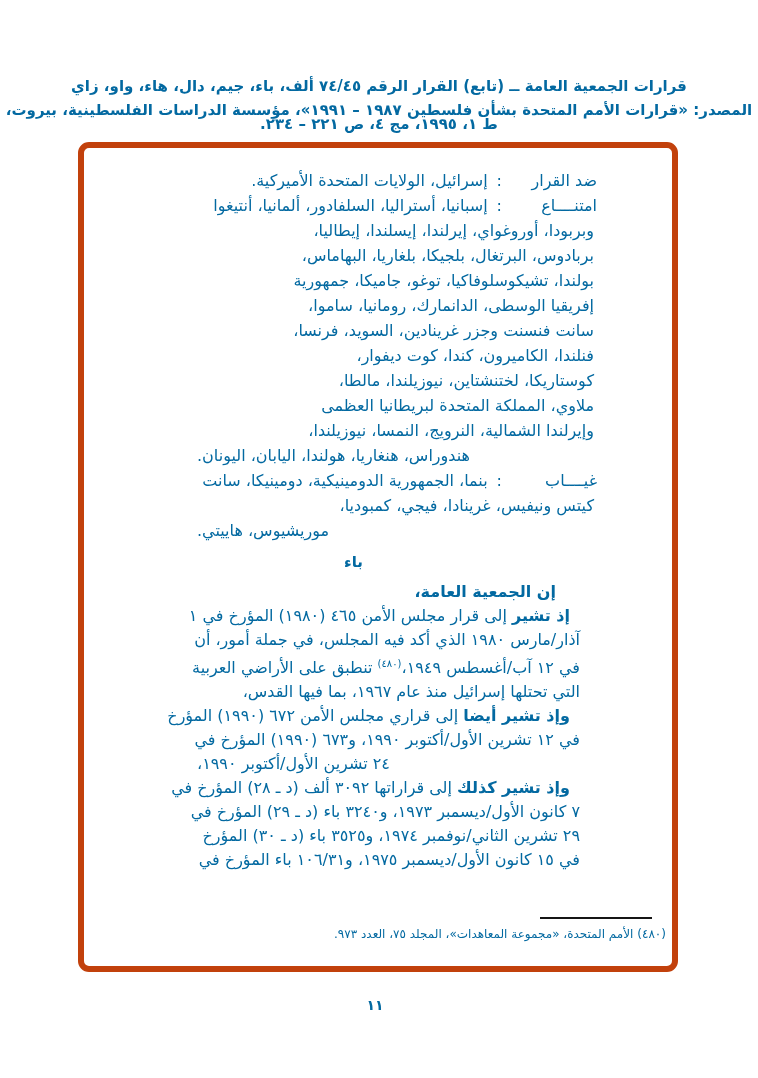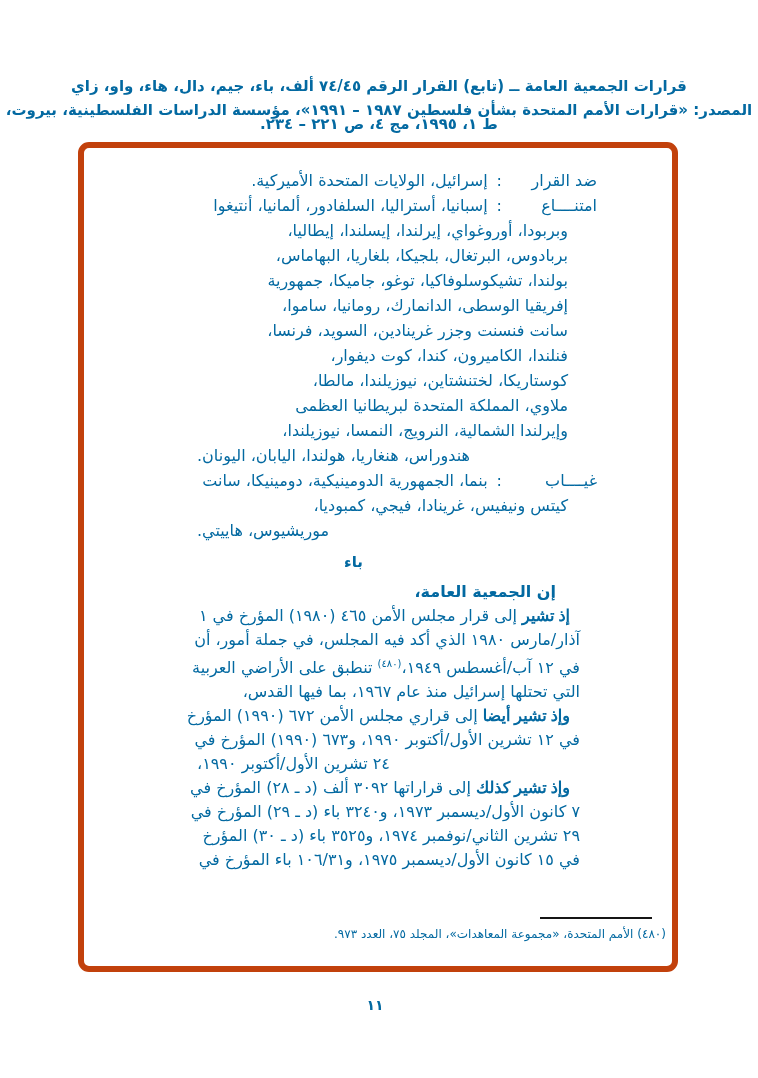--- a/index.html
+++ b/index.html
@@ -13,31 +13,31 @@
   .res-box{
     position:absolute;top:142px;left:78px;width:588px;height:818px;
     border:6px solid #c2410c;border-radius:11px;direction:rtl;background:#fff;
   }
   .box-inner{margin-top:20px;}
   .line{white-space:nowrap;overflow:hidden;text-align:right;direction:rtl;}
   .v{font-size:16px;line-height:25px;}
   .v .lbl{display:inline-block;min-width:86px;text-align:right;}
   .v .sep{display:inline-block;margin:0 9px;}
   .lblline{padding-left:8px;padding-right:75px;}
-  .cont{padding-right:104px;padding-left:8px;}
+  .cont{padding-right:78px;padding-left:8px;}
   .cont.lastleft{text-align:left;padding-left:113px;padding-right:40px;}
   .sec-head{margin-top:7px;line-height:24px;padding:0 162px 0 113px;text-align:center;
     font-weight:bold;font-size:15px;direction:rtl;}
   .body-block{margin-top:6px;}
   .b{font-size:16px;line-height:24px;}
   .b.opening{padding-right:116px;font-weight:bold;}
   .b.first{padding-right:102px;padding-left:10px;}
   .b.norm{padding-right:92px;padding-left:10px;}
   .b.leftline{text-align:left;padding-left:113px;padding-right:10px;}
-  .lead{font-weight:bold;font-family:Liberation Serif, serif;}
+  .lead{font-weight:bold;}
   .fnref{font-size:10px;vertical-align:6px;}
   .footnote-block{position:absolute;bottom:24px;left:14px;right:6px;direction:rtl;text-align:right;}
   .fn-rule{width:112px;border-top:2px solid #151515;margin:0 14px 7px 0;height:0;}
   .fn-text{font-size:12px;line-height:16px;white-space:nowrap;overflow:hidden;}
   .pageno{position:absolute;top:997px;left:0;right:8px;text-align:center;font-size:14px;font-weight:bold;}
 </style>
 </head>
 <body>
 
 <div class="page">

